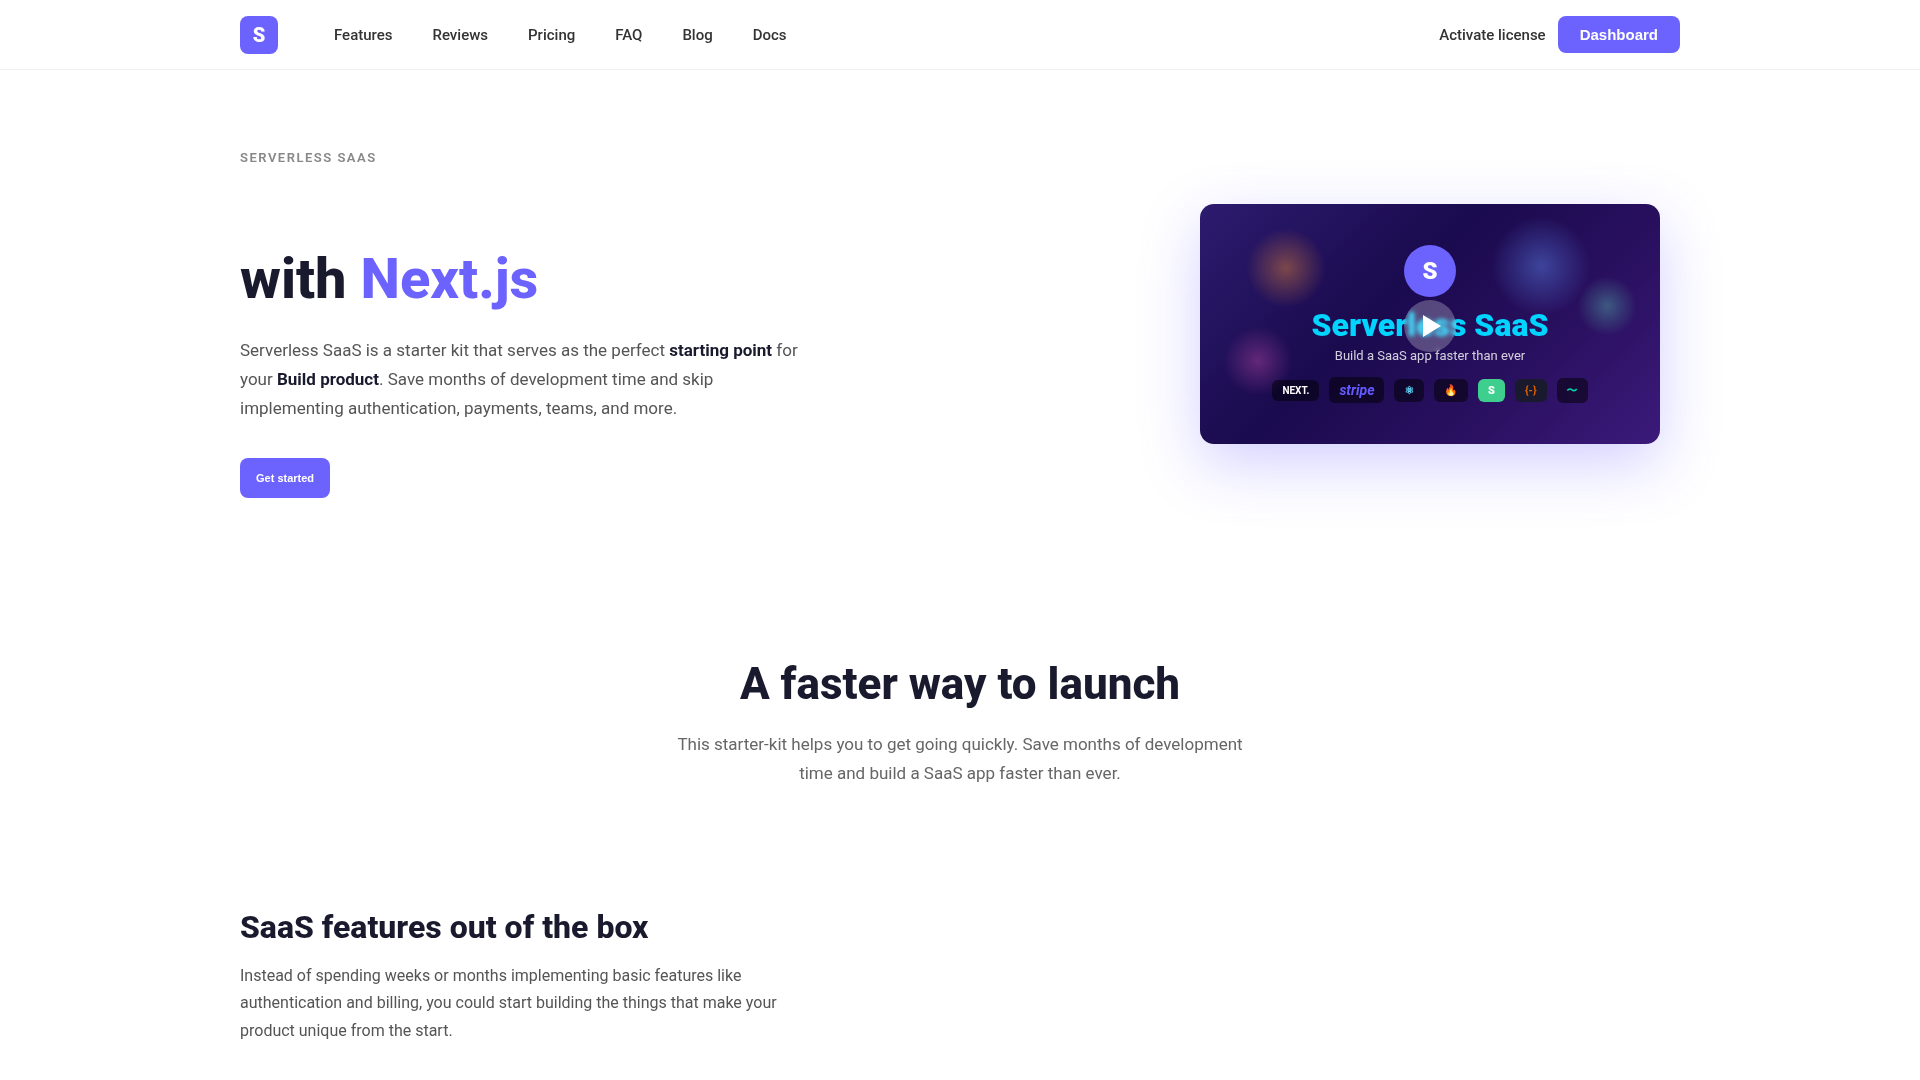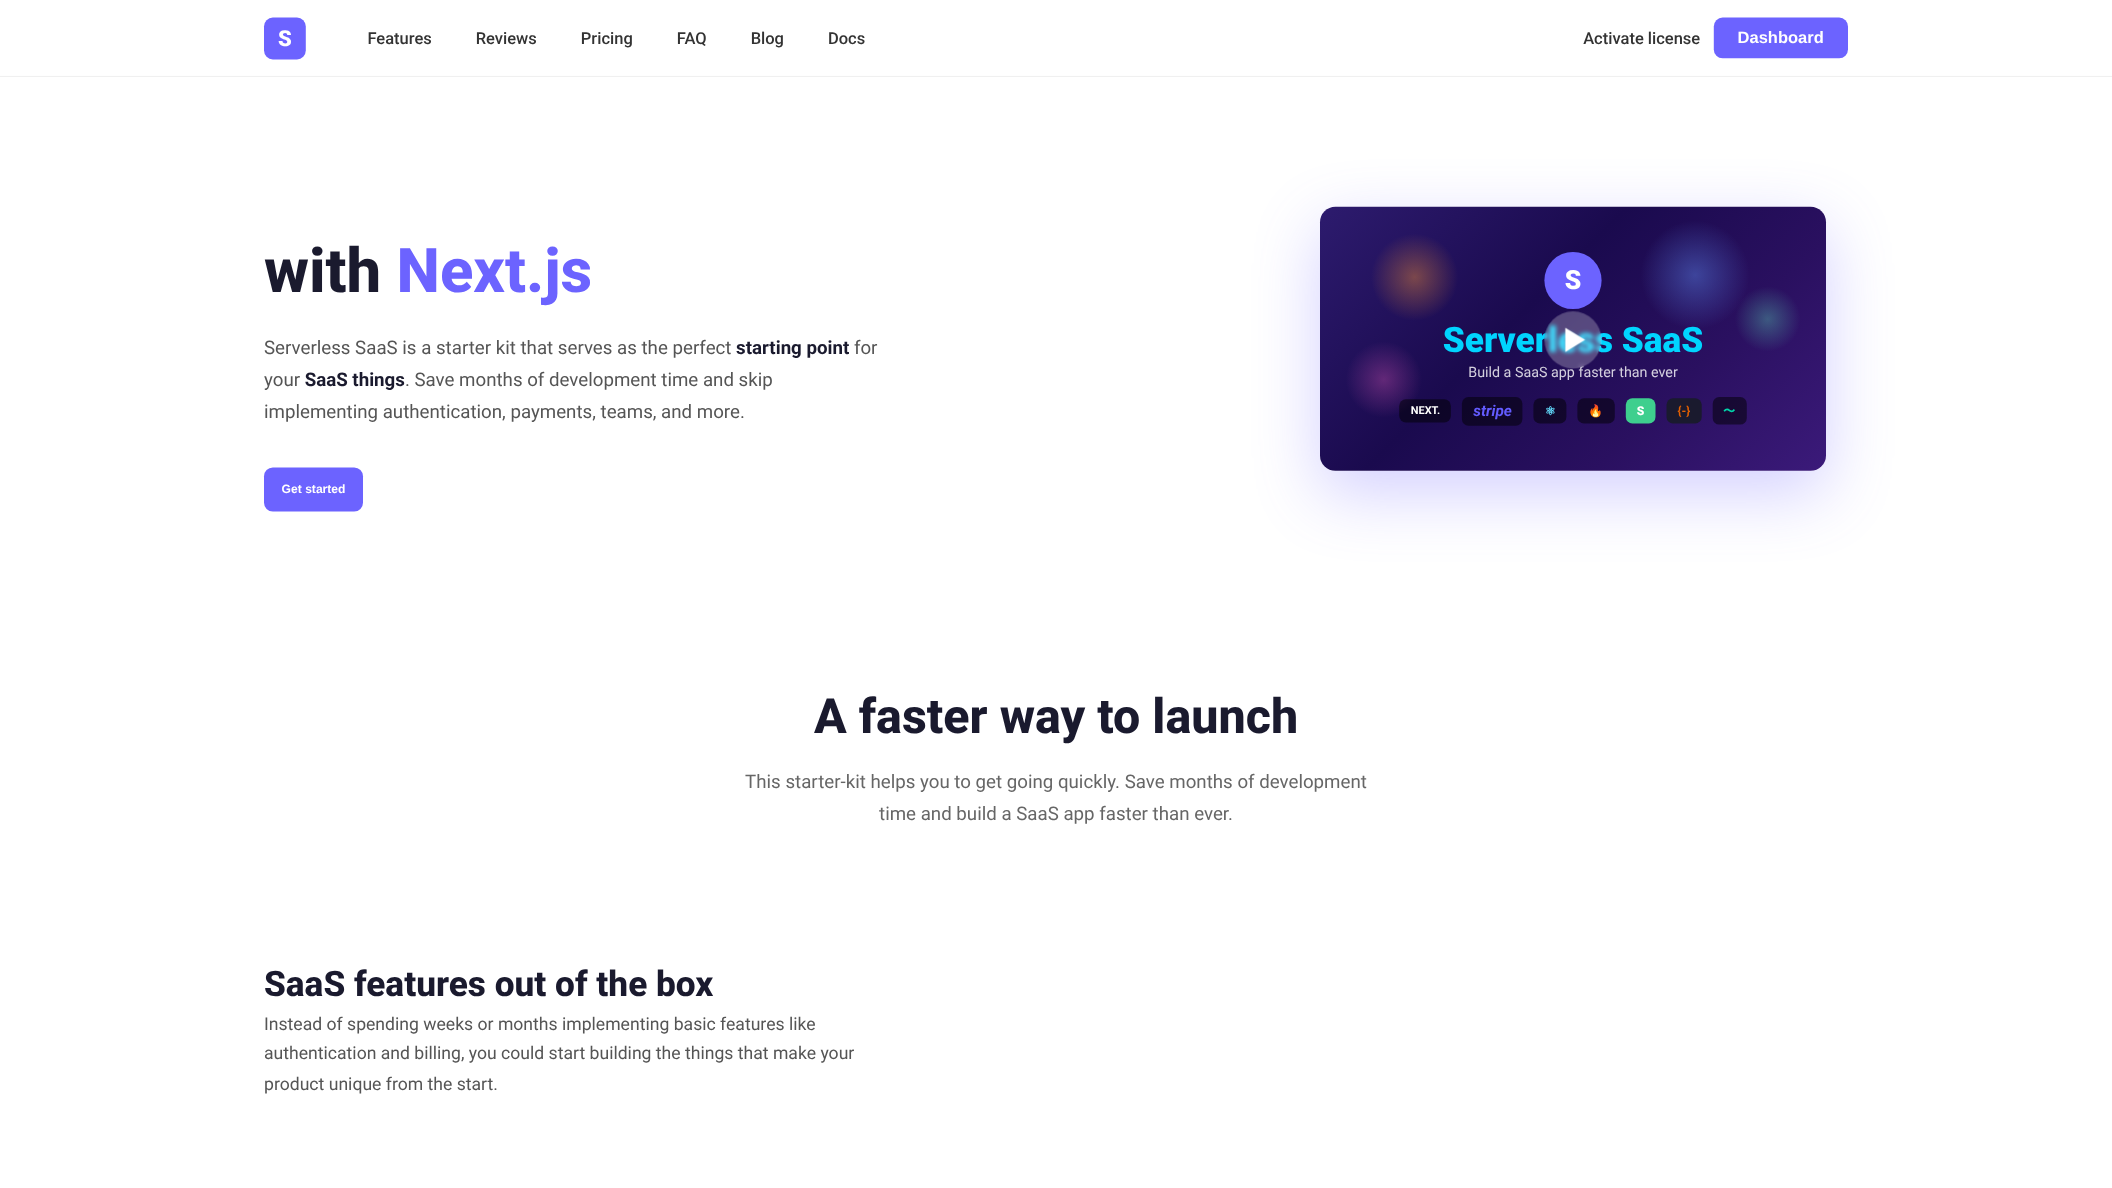--- a/index.html
+++ b/index.html
@@ -318,21 +318,21 @@
 
     
     .section-features {
       padding: 60px 240px 40px;
     }
 
     .features-title {
       font-size: 32px;
       font-weight: 800;
       color: #1a1a2e;
-      margin-bottom: 4px;
+      margin-bottom: 16px;
     }
 
     .features-description {
       font-size: 16px;
       color: #555;
       line-height: 1.7;
       max-width: 540px;
     }
   </style>
 </head>
@@ -353,26 +353,27 @@
     </div>
   </div>
   <div class="navbar-right">
     <span class="activate-link">Activate license</span>
     <button class="dashboard-btn">Dashboard</button>
   </div>
 </nav>
 
 <section class="hero">
   <div class="hero-left">
+    <p class="hero-label">SERVERLESS SAAS</p>
     <h1 class="hero-title">
       <br>
       <span>with </span><span class="accent">Next.js</span>
     </h1>
     <p class="hero-description">
-      <span>Serverless SaaS is a starter kit that serves as the perfect </span><strong>starting point</strong><span> for your </span><strong>SaaS things</strong><span>. Save months of development time and skip implementing authentication, payments, teams, and more.</span>
+      <span>Serverless SaaS is a starter kit that serves as the perfect </span><strong>starting point</strong><span> for your </span><strong>Build product</strong><span>. Save months of development time and skip implementing authentication, payments, teams, and more.</span>
     </p>
     <button class="get-started-btn">Get started</button>
   </div>
 
   <div class="hero-right">
     <div class="video-thumbnail">
       <div class="video-fireworks">
         <div class="firework-burst fb1"></div>
         <div class="firework-burst fb2"></div>
         <div class="firework-burst fb3"></div>

